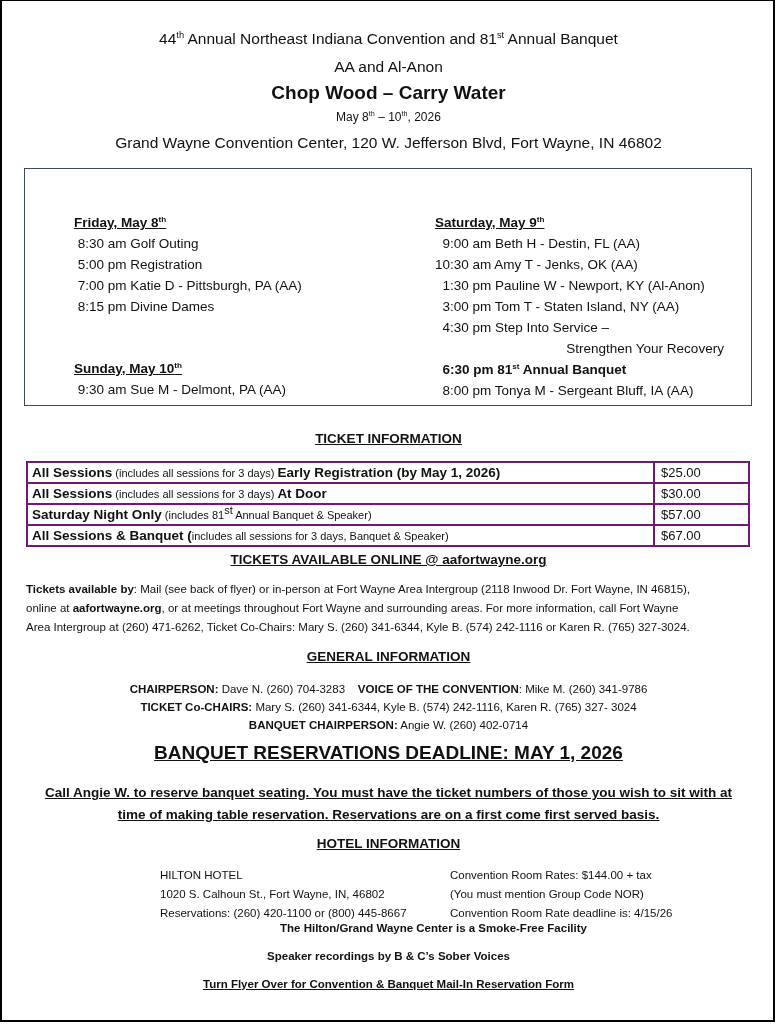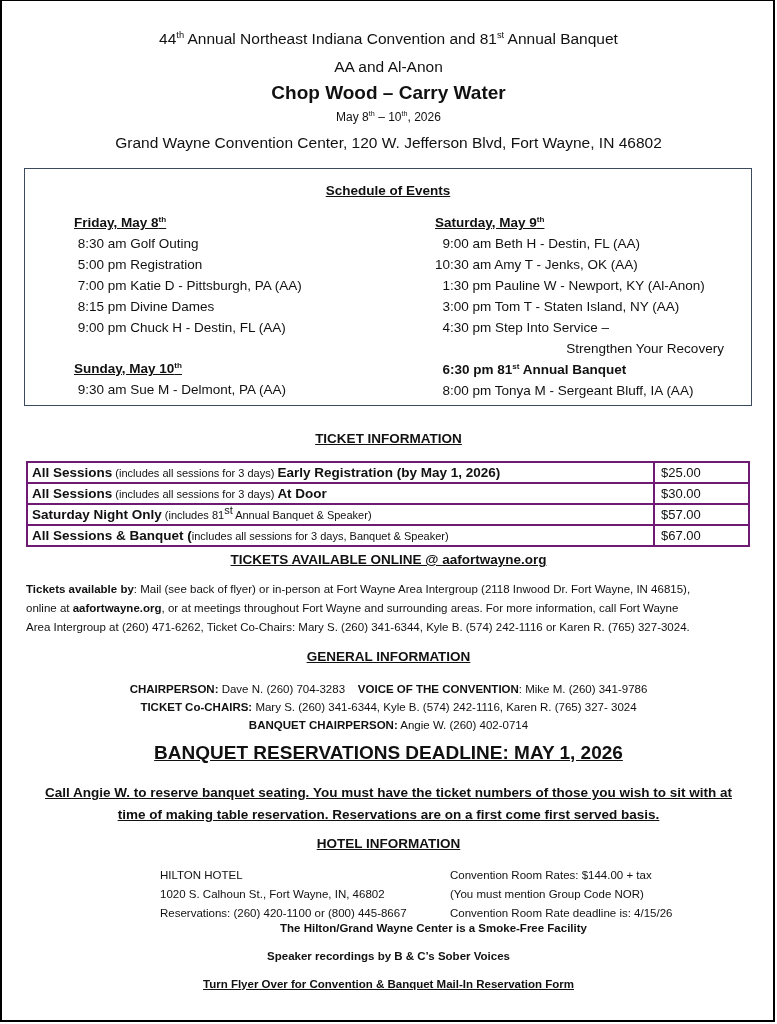--- a/index.html
+++ b/index.html
@@ -77,29 +77,27 @@
 
 <div class="page"></div>
 
 <div class="hdr hdr1"><span>44</span><sup>th</sup><span> Annual Northeast Indiana Convention and 81</span><sup>st</sup><span> Annual Banquet</span></div>
 <div class="hdr hdr2">AA and Al-Anon</div>
 <div class="hdr hdr3">Chop Wood – Carry Water</div>
 <div class="hdr hdr4"><span>May 8</span><sup>th</sup><span> – 10</span><sup>th</sup><span>, 2026</span></div>
 <div class="hdr hdr5">Grand Wayne Convention Center, 120 W. Jefferson Blvd, Fort Wayne, IN 46802</div>
 
 <div class="sched">
-  <div class="sched-title">Schedule of Events</div>
 
   <div class="col col-fri">
     <div class="day"><span>Friday, May 8</span><sup>th</sup></div>
     <div class="ev"> 8:30 am Golf Outing</div>
     <div class="ev"> 5:00 pm Registration</div>
     <div class="ev"> 7:00 pm Katie D - Pittsburgh, PA (AA)</div>
     <div class="ev"> 8:15 pm Divine Dames</div>
-    <div class="ev"> 9:00 pm Chuck H - Destin, FL (AA)</div>
   </div>
 
   <div class="col col-sun">
     <div class="day"><span>Sunday, May 10</span><sup>th</sup></div>
     <div class="ev"> 9:30 am Sue M - Delmont, PA (AA)</div>
   </div>
 
   <div class="col col-sat">
     <div class="day"><span>Saturday, May 9</span><sup>th</sup></div>
     <div class="ev">  9:00 am Beth H - Destin, FL (AA)</div>

